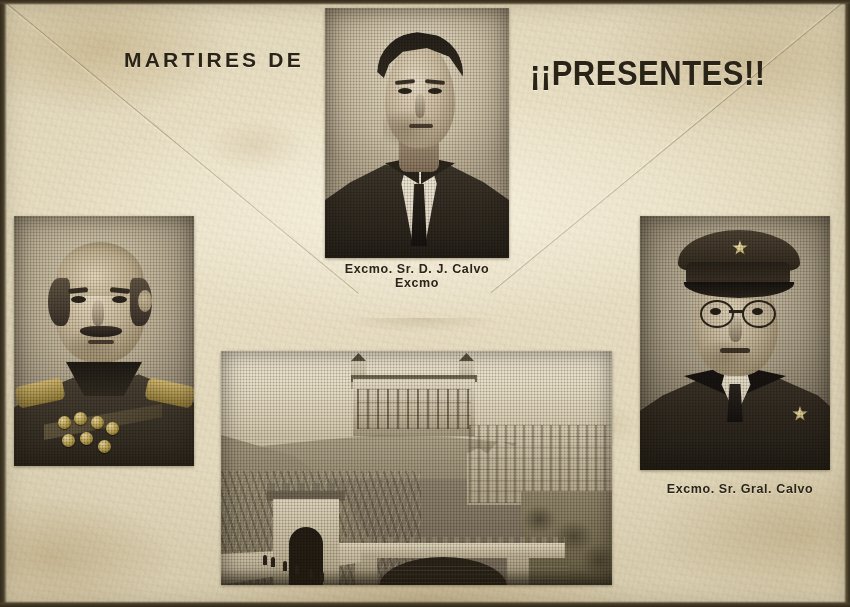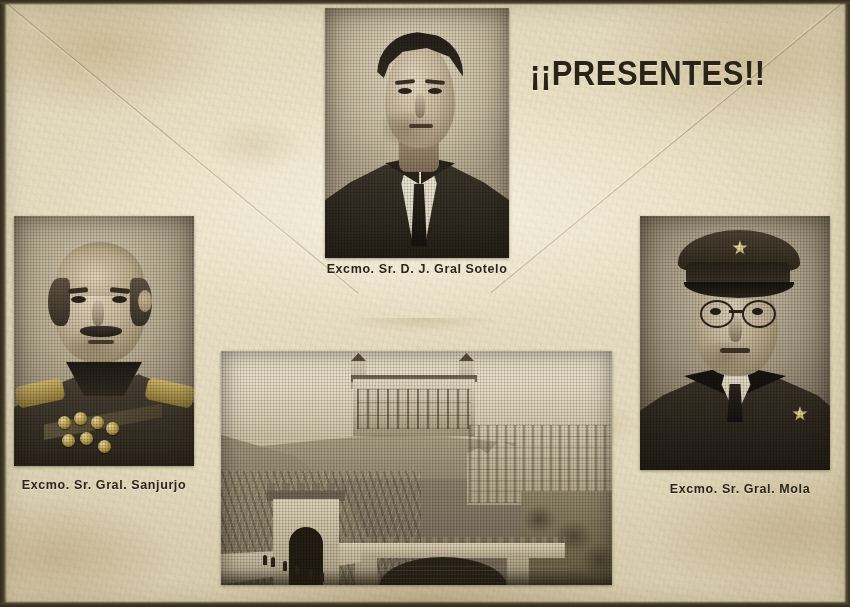--- a/index.html
+++ b/index.html
@@ -419,20 +419,21 @@
   <div class="paper-aging"></div>
 
   <div class="flap">
     <div class="crease crease-l"></div>
     <div class="crease crease-r"></div>
   </div>
   <div class="flap-shade"></div>
   <div class="vnotch"></div>
 
   <div class="headline">
+    <div>MARTIRES  DE</div>
   </div>
 
   <div class="presentes">¡¡PRESENTES!!</div>
 
   <div class="photo" id="photo-calvo">
     <div class="cs-bg"></div>
     <div class="cs-suit"></div>
     <div class="cs-shirt"></div>
     <div class="cs-collarL"></div>
     <div class="cs-collarR"></div>
@@ -444,21 +445,21 @@
     <div class="cs-browL"></div>
     <div class="cs-browR"></div>
     <div class="cs-eyeL"></div>
     <div class="cs-eyeR"></div>
     <div class="cs-nose"></div>
     <div class="cs-mouth"></div>
     <div class="vig"></div>
     <div class="halftone"></div>
     <div class="grain2"></div>
   </div>
-  <div class="caption" style="left:325px; top:262px; width:184px;">Excmo. Sr. D. J. Gral Sotelo</div>
+  <div class="caption" style="left:325px; top:262px; width:184px;">Excmo. Sr. D. J. Calvo Excmo</div>
 
   <div class="photo" id="photo-sanjurjo">
     <div class="sj-bg"></div>
     <div class="sj-tunic"></div>
     <div class="sj-epauL"></div>
     <div class="sj-epauR"></div>
     <div class="sj-sash"></div>
     <div class="sj-medals">
       <i></i>
       <i></i>
@@ -479,21 +480,20 @@
     <div class="sj-browR"></div>
     <div class="sj-eyeL"></div>
     <div class="sj-eyeR"></div>
     <div class="sj-nose"></div>
     <div class="sj-moustache"></div>
     <div class="sj-mouth"></div>
     <div class="vig"></div>
     <div class="halftone"></div>
     <div class="grain2"></div>
   </div>
-  <div class="caption" style="left:4px; top:478px; width:200px;">Excmo. Sr. Gral. Sanjurjo</div>
 
   <div class="photo" id="photo-mola">
     <div class="ml-bg"></div>
     <div class="ml-tunic"></div>
     <div class="ml-collarL"></div>
     <div class="ml-collarR"></div>
     <div class="ml-shirt"></div>
     <div class="ml-tie"></div>
     <div class="ml-star"></div>
     <div class="ml-face"></div>
@@ -506,21 +506,21 @@
     <div class="ml-glassR"></div>
     <div class="ml-bridge"></div>
     <div class="ml-eyeL"></div>
     <div class="ml-eyeR"></div>
     <div class="ml-nose"></div>
     <div class="ml-mouth"></div>
     <div class="vig"></div>
     <div class="halftone"></div>
     <div class="grain2"></div>
   </div>
-  <div class="caption" style="left:645px; top:482px; width:190px;">Excmo. Sr. Gral. Mola</div>
+  <div class="caption" style="left:645px; top:482px; width:190px;">Excmo. Sr. Gral. Calvo</div>
 
   <div class="photo" id="photo-toledo">
     <div class="td-sky"></div>
     <div class="td-hill-far"></div>
     <div class="td-tower t1"></div>
     <div class="td-tower t2"></div>
     <div class="td-tspire s1"></div>
     <div class="td-tspire s2"></div>
     <div class="td-alc-roof"></div>
     <div class="td-alcazar"></div>

